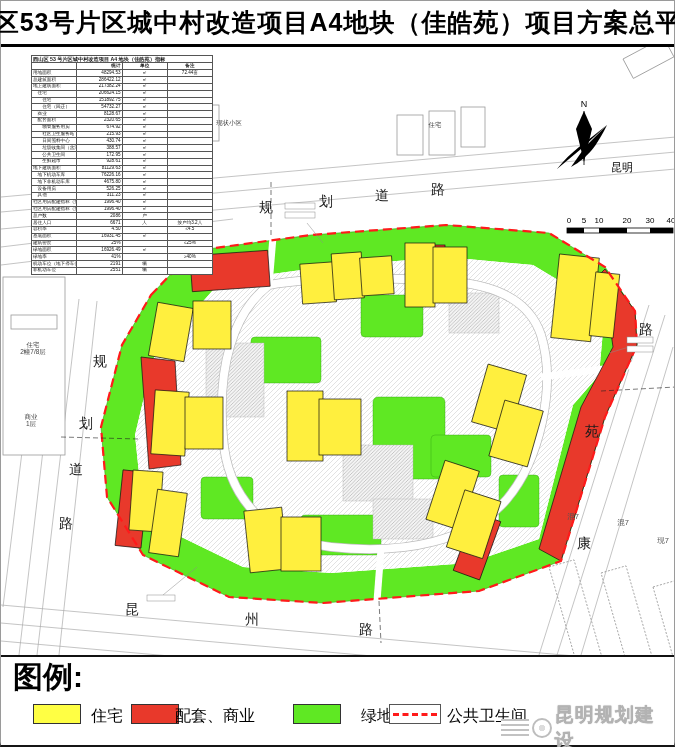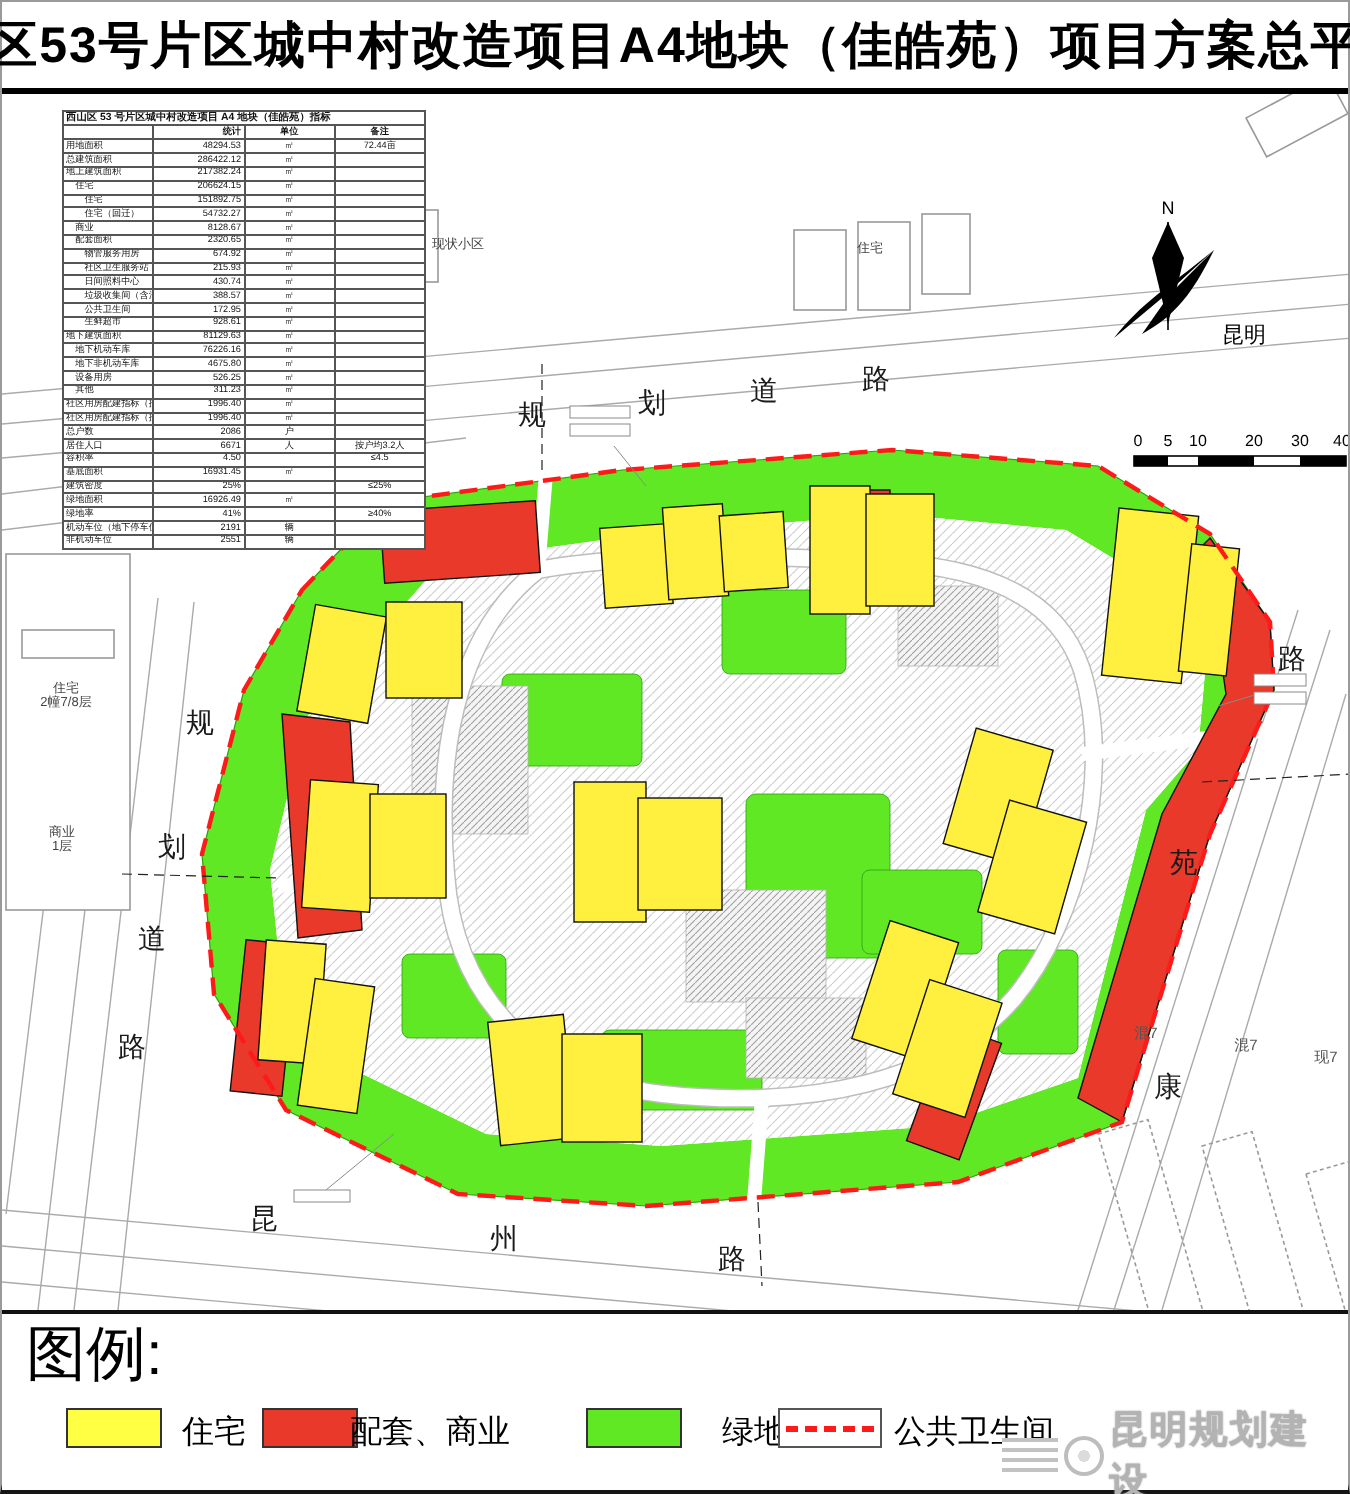--- a/index.html
+++ b/index.html
@@ -19,21 +19,21 @@
   .itable .val{width:40px;text-align:right;}
   .itable .unit{width:15px;text-align:center;}
   .itable .note{width:23px;text-align:center;}
   .itable thead td{text-align:center;font-weight:bold;}
   
   .roadchar{position:absolute;font-size:14px;color:#1a1a1a;font-weight:400;}
   .ctxlabel{position:absolute;font-size:6.5px;color:#444;text-align:center;line-height:1.15;}
   .ctxlabel.sm{font-size:7.5px;color:#555;}
   
   .legend{position:relative;height:88px;border-top:2px solid #111;background:#fff;}
-  .legend h2{position:absolute;left:12px;top:0px;margin:0;font-size:30px;font-weight:normal;color:#000;}
+  .legend h2{position:absolute;left:12px;top:0px;margin:0;font-size:30px;font-weight:bold;color:#000;}
   .swatch{position:absolute;top:47px;width:48px;height:20px;border:1px solid #333;box-sizing:border-box;}
   .leglabel{position:absolute;top:49px;font-size:16px;color:#000;white-space:nowrap;}
   .redlinebox{position:absolute;top:47px;left:388px;width:52px;height:20px;border:1px solid #555;box-sizing:border-box;display:flex;align-items:center;justify-content:center;background:#fff;}
   .redline{width:44px;height:0;border-top:3px dashed var(--red);}
   .wm{position:absolute;top:45px;left:500px;display:flex;align-items:center;gap:3px;}
   .wm-lines{width:28px;height:18px;background:repeating-linear-gradient(180deg,#c2c2c2 0 2px,#fff 2px 5px);}
   .wm-seal{width:20px;height:20px;border-radius:50%;border:2px solid #bdbdbd;box-sizing:border-box;background:
      radial-gradient(circle at 50% 50%, #dcdcdc 0 3px, #fff 3px);}
   .wm-text{font-size:19px;font-weight:bold;color:#b3b3b3;letter-spacing:1px;text-shadow:0 0 1px #8f8f8f;}
 </style>
@@ -492,21 +492,21 @@
       <div>2幢7/8层</div>
     </div>
     <div class="ctxlabel" style="left:8px;top:366px;width:44px">
       <div>商业</div>
       <div>1层</div>
     </div>
     <div class="ctxlabel" style="left:198px;top:72px;width:60px">现状小区</div>
     <div class="ctxlabel" style="left:414px;top:74px;width:40px">住宅</div>
     <div class="ctxlabel sm" style="left:560px;top:466px;width:24px">混7</div>
     <div class="ctxlabel sm" style="left:610px;top:472px;width:24px">混7</div>
-    <div class="ctxlabel sm" style="left:650px;top:478px;width:24px">现7</div>
+    <div class="ctxlabel sm" style="left:650px;top:490px;width:24px">现7</div>
   </div>
 
   <div class="legend">
     <h2>图例:</h2>
 
     <div class="swatch" style="left: 32px; background: rgb(255, 255, 68);"></div>
     <span class="leglabel" style="left:90px">住宅</span>
 
     <div class="swatch" style="left: 130px; background: rgb(232, 57, 43);"></div>
     <span class="leglabel" style="left:174px">配套、商业</span>

